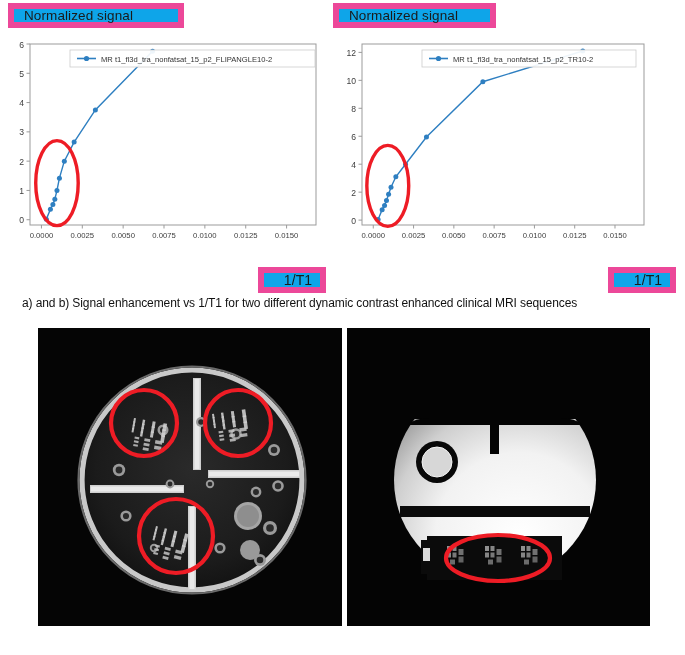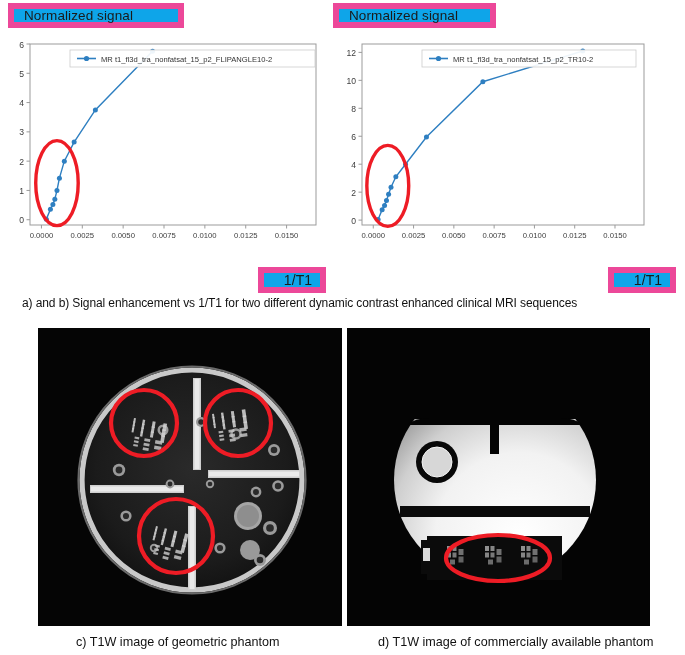--- a/index.html
+++ b/index.html
@@ -384,17 +384,15 @@
             <rect x="5.5" y="6.5" width="4" height="5" fill="#ffffff" opacity="0.45"></rect>
             <rect x="11.5" y="3" width="5" height="6" fill="#ffffff" opacity="0.42"></rect>
             <rect x="11.5" y="10.5" width="5" height="6" fill="#ffffff" opacity="0.36"></rect>
             <rect x="3" y="13.5" width="5" height="5" fill="#ffffff" opacity="0.4"></rect>
           </g>
         </g>
         <ellipse cx="151" cy="230" rx="52" ry="23" fill="none" stroke="#ee1c25" stroke-width="4.2"></ellipse>
       </svg>
   </div>
 
-  <div class="bottom-caption" id="caption-c">c)  T1W image of geometric phantom</div>
-
-  <div class="bottom-caption" id="caption-d">d)  T1W image of commercially available phantom</div>
+
 
 </div>
 
 </body></html>

